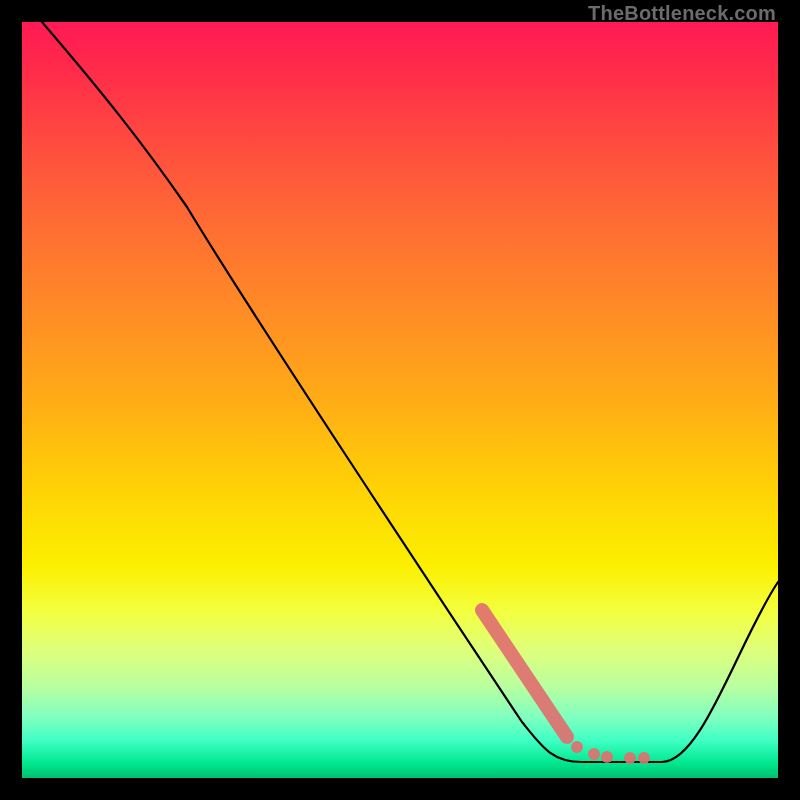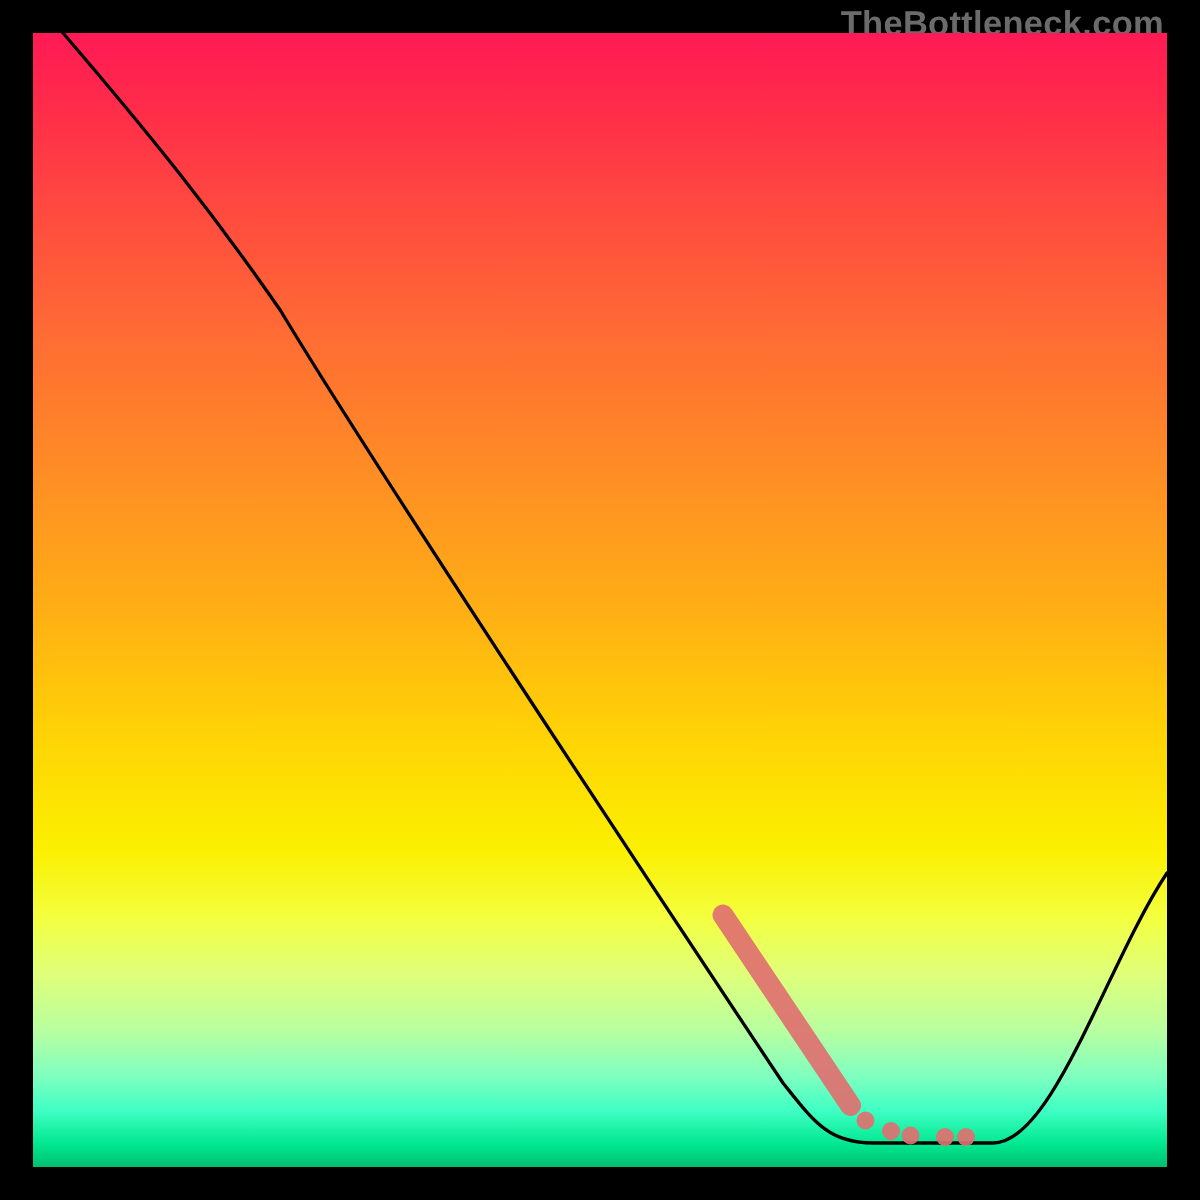--- a/index.html
+++ b/index.html
@@ -44,21 +44,21 @@
       #00e890 98%,
       #00c070 100%
     );
   }
 
   .watermark {
     position: absolute;
     top: 2px;
     right: 24px;
     color: #6b6b6b;
-    font-size: 23px;
+    font-size: 20px;
     font-weight: 600;
     letter-spacing: 0.2px;
     user-select: none;
   }
 
   svg.curve {
     position: absolute;
     left: 0;
     top: 0;
     width: 756px;

